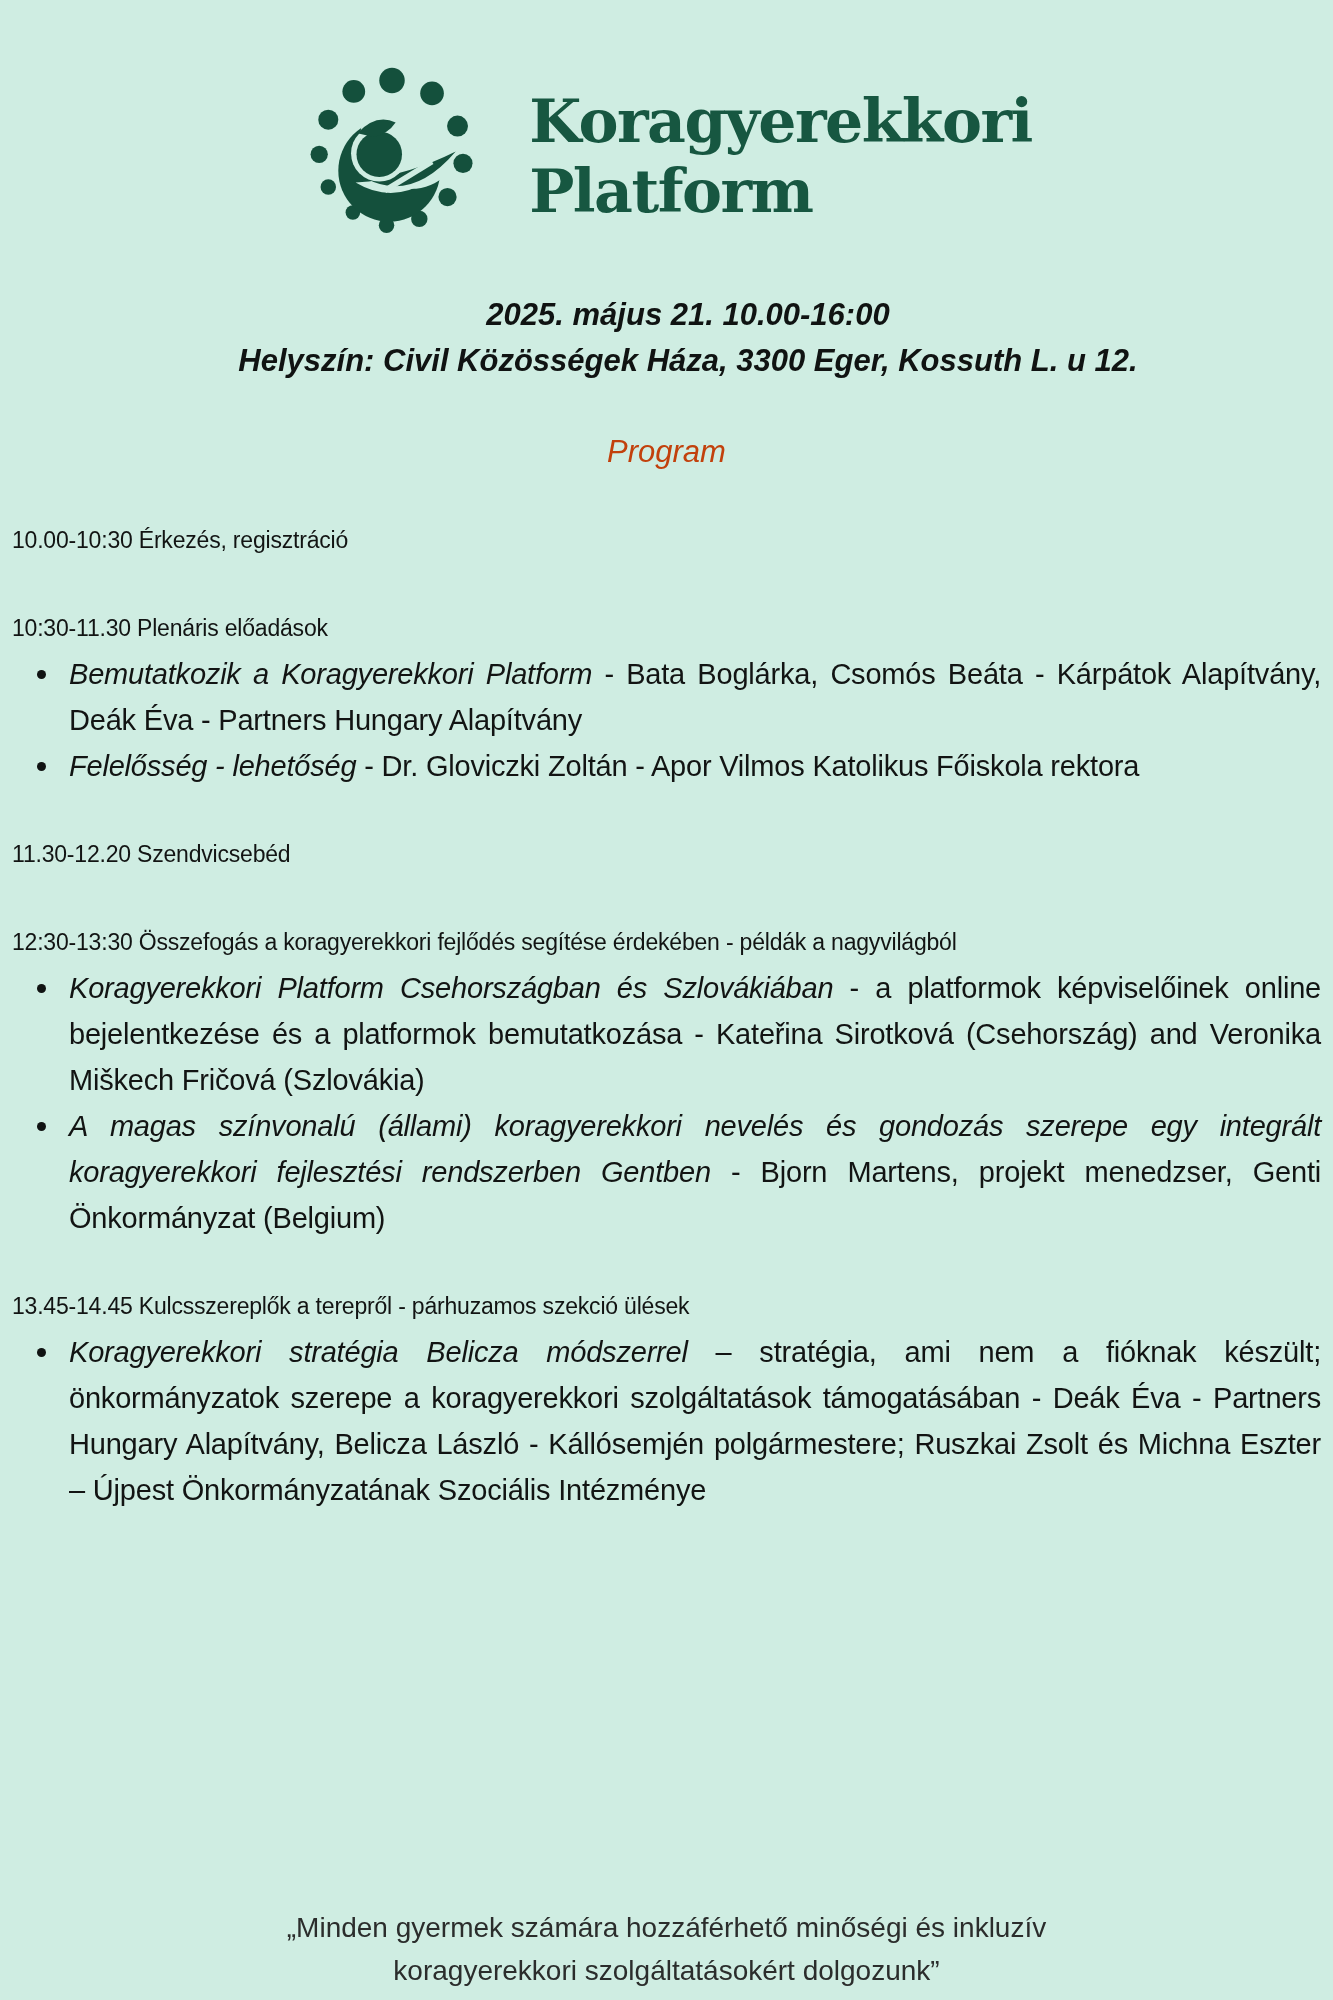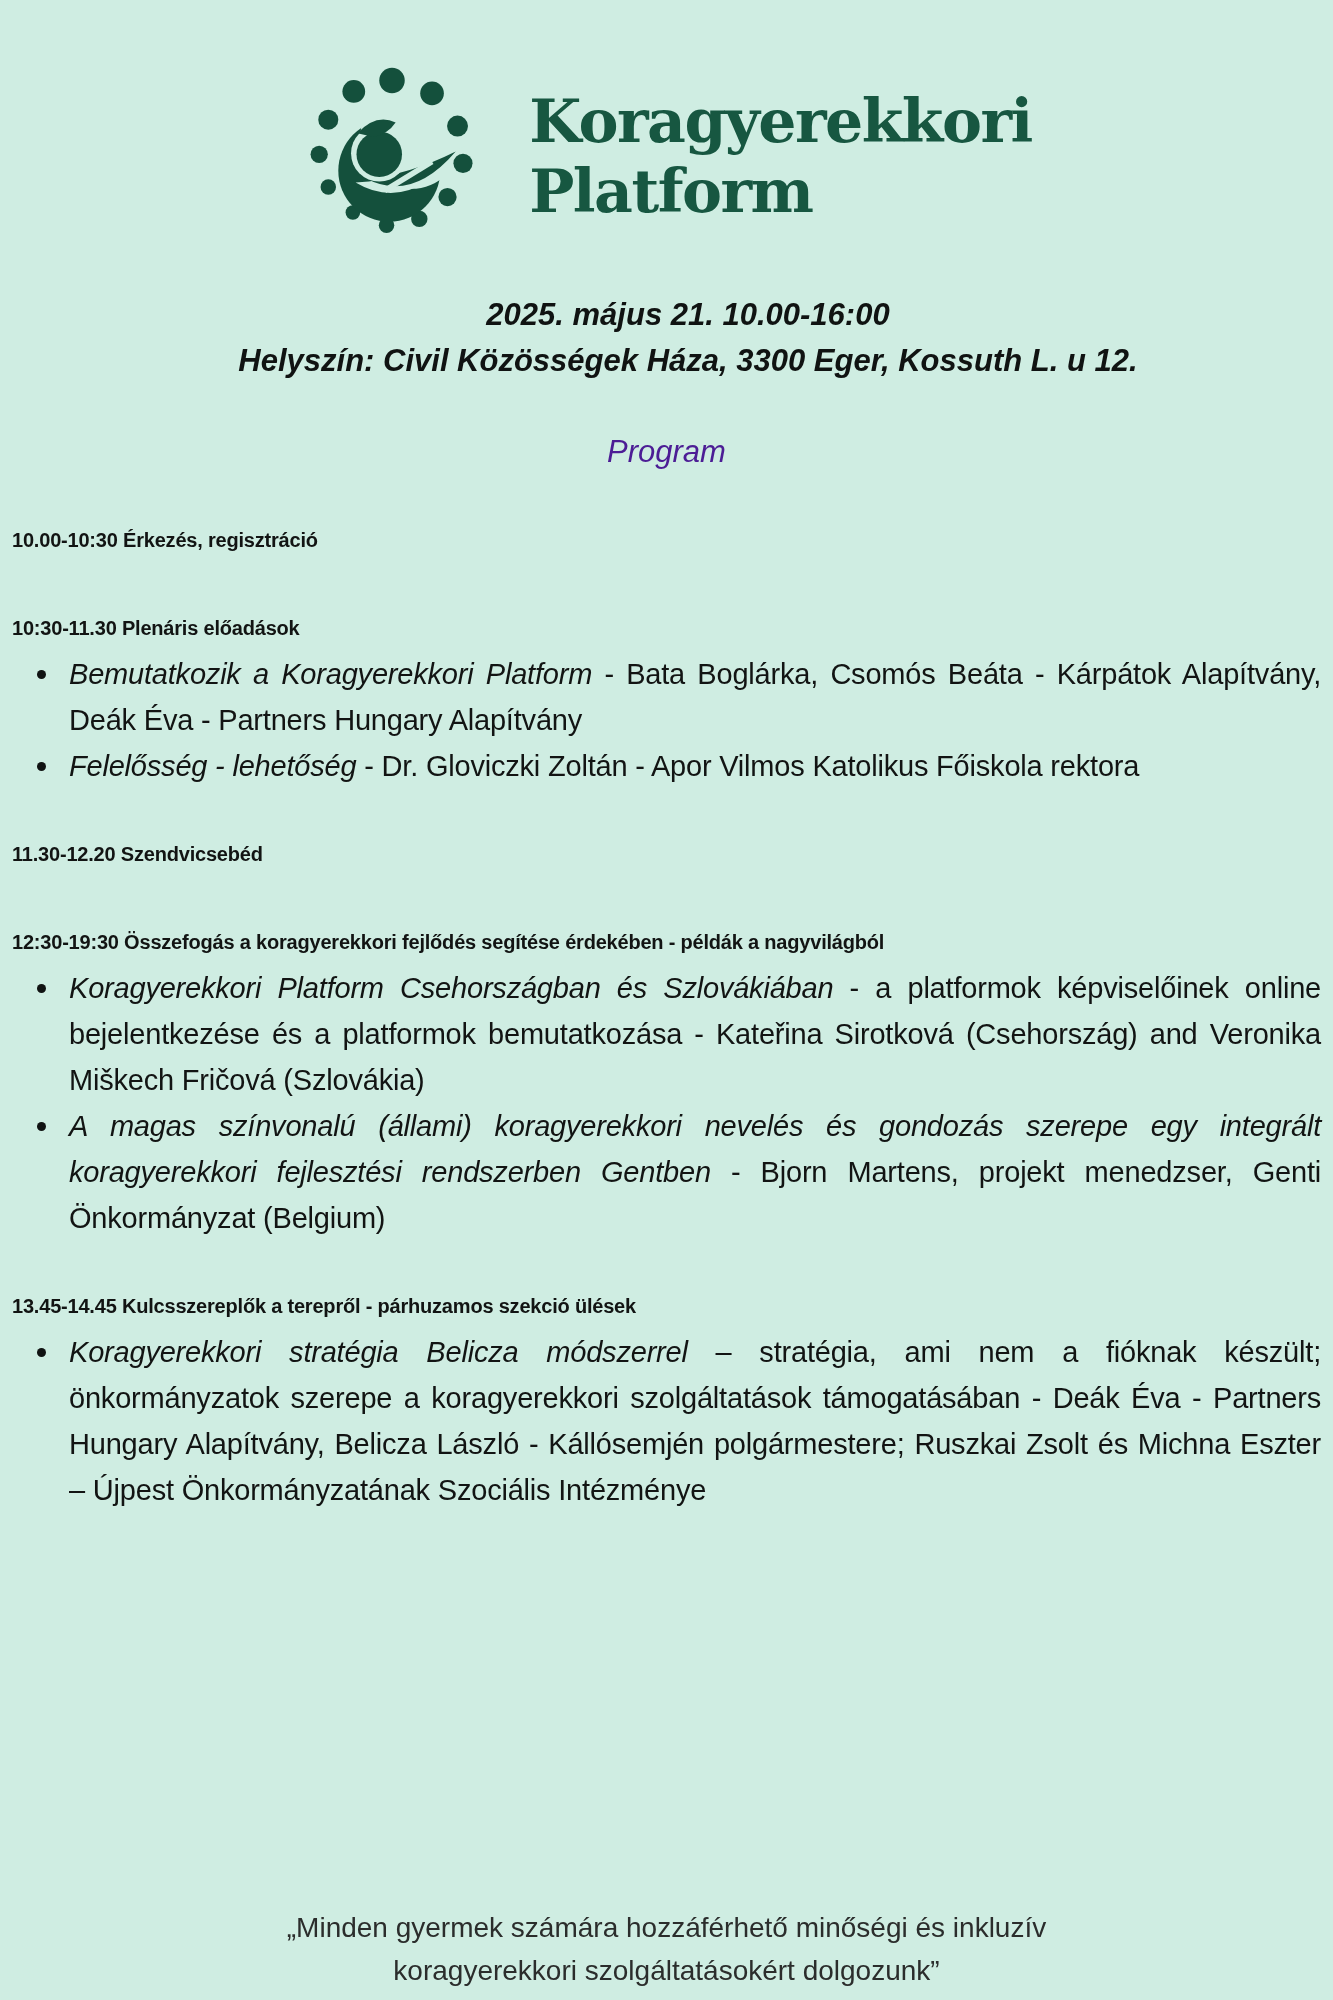--- a/index.html
+++ b/index.html
@@ -57,35 +57,35 @@
     margin-left: 43px;
   }
   .meta span { display: block; }
 
   .program-label {
     margin-top: 45px;
     text-align: center;
     font-style: italic;
     font-size: 31px;
     line-height: 46px;
-    color: #4c1d95;
+    color: #c2410c;
   }
 
   
   .program {
     padding: 0 12px;
     font-size: 29px;
     line-height: 46px;
     letter-spacing: -0.2px;
   }
   .sec { margin-top: 42px; }
   .sec-heading {
     margin: 0;
-    font-size: 20px;
-    font-weight: 700;
+    font-size: 23px;
+    font-weight: 400;
     text-align: justify;
     line-height: 46px;
   }
   ul.bullets { margin: 0; padding: 0; list-style: none; }
   ul.bullets li {
     position: relative;
     padding-left: 57px;
     text-align: justify;
   }
   ul.bullets li::before {
@@ -182,21 +182,21 @@
         <li><span class="it">Bemutatkozik a Koragyerekkori Platform</span><span> - Bata Boglárka, Csomós Beáta - Kárpátok Alapítvány, Deák Éva - Partners Hungary Alapítvány</span></li>
         <li><span class="it">Felelősség - lehetőség</span><span> - Dr. Gloviczki Zoltán - Apor Vilmos Katolikus Főiskola rektora</span></li>
       </ul>
     </div>
 
     <div class="sec">
       <h2 class="sec-heading">11.30-12.20 Szendvicsebéd</h2>
     </div>
 
     <div class="sec">
-      <h2 class="sec-heading">12:30-19:30 Összefogás a koragyerekkori fejlődés segítése érdekében - példák a nagyvilágból</h2>
+      <h2 class="sec-heading">12:30-13:30 Összefogás a koragyerekkori fejlődés segítése érdekében - példák a nagyvilágból</h2>
       <ul class="bullets">
         <li><span class="it">Koragyerekkori Platform Csehországban és Szlovákiában</span><span> - a platformok képviselőinek online bejelentkezése és a platformok bemutatkozása - Kateřina Sirotková (Csehország) and Veronika Miškech Fričová (Szlovákia)</span></li>
         <li><span class="it">A magas színvonalú (állami) koragyerekkori nevelés és gondozás szerepe egy integrált koragyerekkori fejlesztési rendszerben Gentben</span><span> - Bjorn Martens, projekt menedzser, Genti Önkormányzat (Belgium)</span></li>
       </ul>
     </div>
 
     <div class="sec">
       <h2 class="sec-heading">13.45-14.45 Kulcsszereplők a terepről - párhuzamos szekció ülések</h2>
       <ul class="bullets">
         <li><span class="it">Koragyerekkori stratégia Belicza módszerrel</span><span> – stratégia, ami nem a fióknak készült; önkormányzatok szerepe a koragyerekkori szolgáltatások támogatásában - Deák Éva - Partners Hungary Alapítvány, Belicza László - Kállósemjén polgármestere; Ruszkai Zsolt és Michna Eszter – Újpest Önkormányzatának Szociális Intézménye</span></li>

